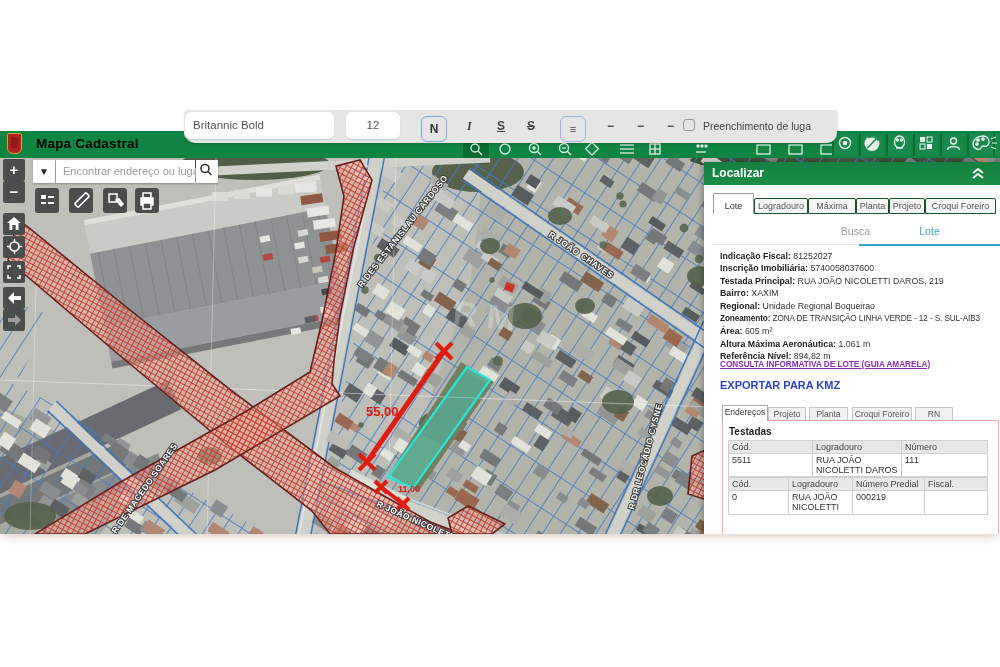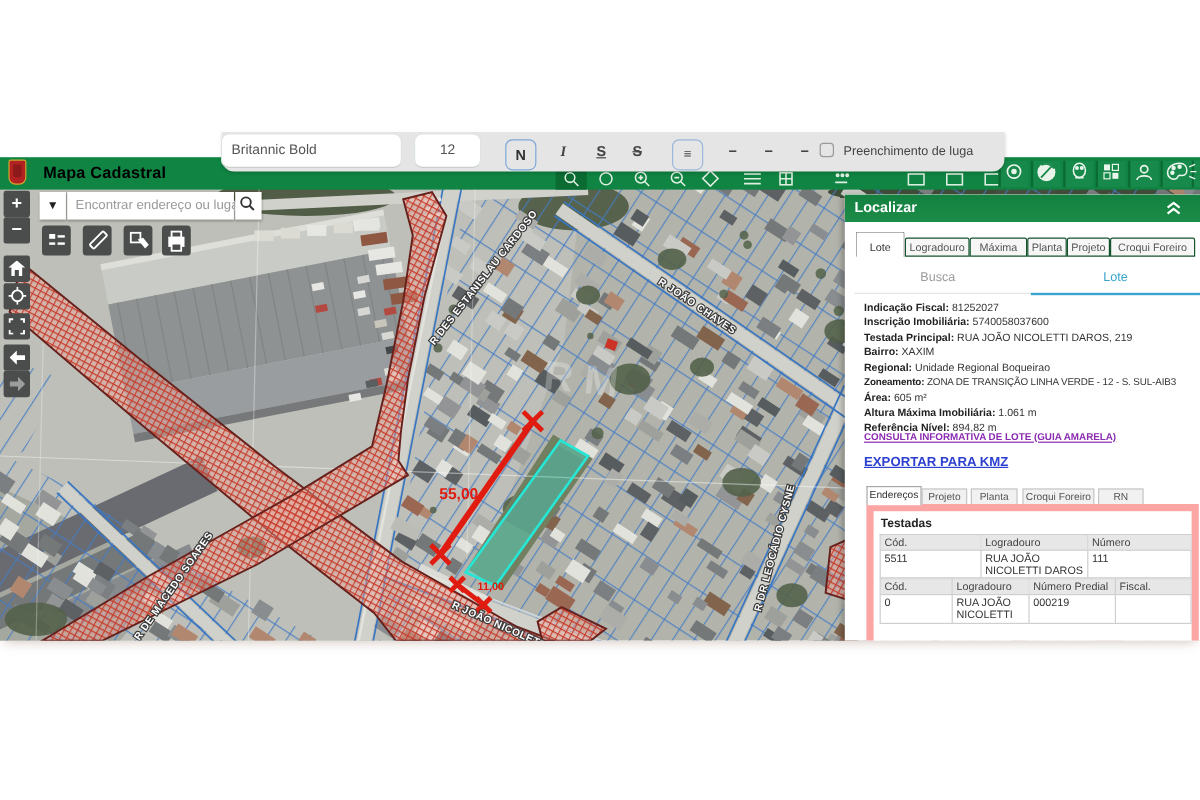--- a/index.html
+++ b/index.html
@@ -24,32 +24,32 @@
 .sbtn{position:absolute;left:196px;top:50px;width:22px;height:23px;background:#fff;box-shadow:0 1px 2px rgba(0,0,0,.3)}
 
 .tb{position:absolute;top:78px;width:24px;height:25px;background:#4b4d4c;border-radius:3px}
 
 .panel{position:absolute;left:704px;top:52px;width:296px;height:372px;background:#fff;box-shadow:-2px 1px 5px rgba(0,0,0,.25);overflow:hidden}
 .phead{height:23px;background:linear-gradient(#128140,#1d8c48);color:#fff;font-weight:bold;font-size:12px;line-height:23px;padding-left:8px;position:relative}
 .tabs{position:absolute;left:9px;top:30px;height:22px;font-size:9px;color:#555}
 .tab{position:absolute;bottom:0;height:16px;background:#f6f6f6;border:1px solid #14532d;text-align:center;line-height:15px;border-radius:2px 2px 0 0;overflow:hidden}
 .tab.act{height:21px;background:#fff;border-color:#999;border-bottom:none;line-height:24px;color:#333;z-index:2}
 .bd{position:absolute;left:0;top:58px;width:296px;height:26px;font-size:10.5px}
-.bd .b1{position:absolute;left:0;width:155px;text-align:center;top:5px;color:#9a9a9a}
+.bd .b1{position:absolute;left:11px;width:155px;text-align:right;top:5px;color:#9a9a9a}
 .bd .b2{position:absolute;left:155px;width:141px;text-align:center;top:5px;color:#3aa4cc}
 .bd .u1{position:absolute;left:8px;width:147px;top:24px;border-top:1.5px solid #e4e4e4}
 .bd .u2{position:absolute;left:155px;width:141px;top:24px;border-top:2px solid #3aa4cc}
 .data{position:absolute;left:16px;top:88px;width:284px;font-size:8.8px;color:#333;line-height:12.4px;white-space:nowrap}
 .data b{color:#222}
 .lk1{position:absolute;left:16px;top:198px;font-size:8.2px;color:#8a2bb0;text-decoration:underline;font-weight:bold;white-space:nowrap}
-.lk2{position:absolute;left:16px;top:217px;font-size:11px;color:#2b3fd0;text-decoration:underline;font-weight:bold}
+.lk2{position:absolute;left:16px;top:217px;font-size:11px;color:#2b3fd0;font-weight:bold}
 .stabs{position:absolute;left:18px;top:243px;height:16px;font-size:8.5px;color:#555}
 .stab{position:absolute;bottom:0;height:14px;background:#f1f1f1;border:1px solid #c6c6c6;text-align:center;line-height:13px;overflow:hidden}
 .stab.act{height:16px;background:#fff;border-color:#aaa;border-bottom:none;color:#333;z-index:2}
-.tblbox{position:absolute;left:18px;top:258px;width:277px;height:130px;border:6px solid #fca5a5;background:#fff}
+.tblbox{position:absolute;left:18px;top:258px;width:277px;height:130px;border:1px solid #fca5a5;background:#fff}
 .tl{font-size:10px;font-weight:bold;color:#222;margin:5px 0 3px 6px}
 table{border-collapse:collapse;font-size:9px;color:#333;margin-left:5px;table-layout:fixed}
 td,th{border:1px solid #cfcfcf;text-align:left;font-weight:normal;padding:1px 3px;vertical-align:top;white-space:nowrap;overflow:hidden}
 th{background:#e7e7e7;color:#444;font-size:9px}
 </style></head><body>
 <div class="app">
 <svg class="map" width="1000" height="378" viewBox="0 0 1000 378">
       <defs>
         <pattern id="rh" width="5" height="5" patternUnits="userSpaceOnUse" patternTransform="rotate(28)">
           <rect width="5" height="5" fill="#f3a396" fill-opacity="0.45"></rect>
@@ -1700,21 +1700,21 @@
         <div class="u2"></div>
       </div>
  <div class="data">
   <b>Indicação Fiscal:</b> 81252027<br>
   <b>Inscrição Imobiliária:</b> 5740058037600<br>
   <b>Testada Principal:</b> RUA JOÃO NICOLETTI DAROS, 219<br>
   <b>Bairro:</b> XAXIM<br>
   <b>Regional:</b> Unidade Regional Boqueirao<br>
   <span style="font-size:8.2px;letter-spacing:-0.1px"><b>Zoneamento:</b> ZONA DE TRANSIÇÃO LINHA VERDE - 12 - S. SUL-AIB3</span><br>
   <b>Área:</b> 605 m²<br>
-  <b>Altura Máxima Imobiliária:</b> 1.061 m<br>
+  <b>Altura Máxima Aeronáutica:</b> 1.061 m<br>
   <b>Referência Nível:</b> 894,82 m
  </div>
  <div class="lk1">CONSULTA INFORMATIVA DE LOTE (GUIA AMARELA)</div>
  <div class="lk2">EXPORTAR PARA KMZ</div>
  <div class="stabs">
   <div class="stab act" style="left:0px;width:46px">Endereços</div>
   <div class="stab" style="left:46px;width:38px">Projeto</div>
   <div class="stab" style="left:87px;width:39px">Planta</div>
   <div class="stab" style="left:130px;width:60px">Croqui Foreiro</div>
   <div class="stab" style="left:193px;width:38px">RN</div>

